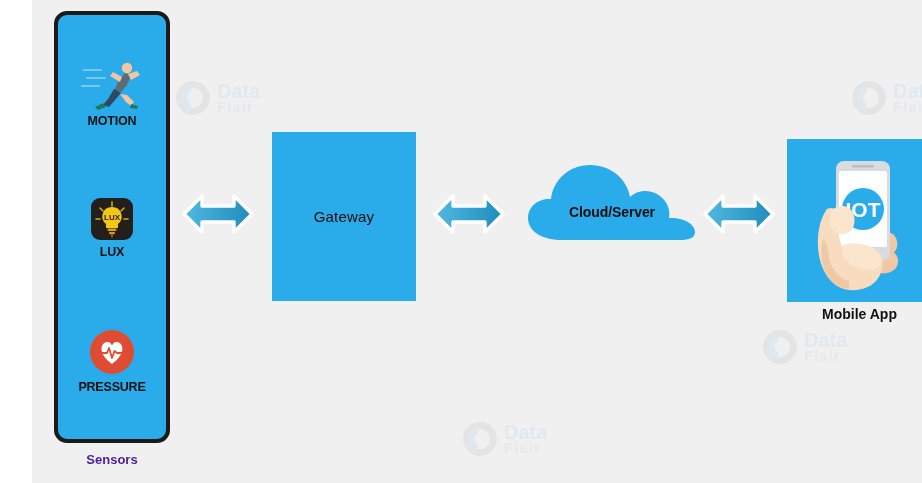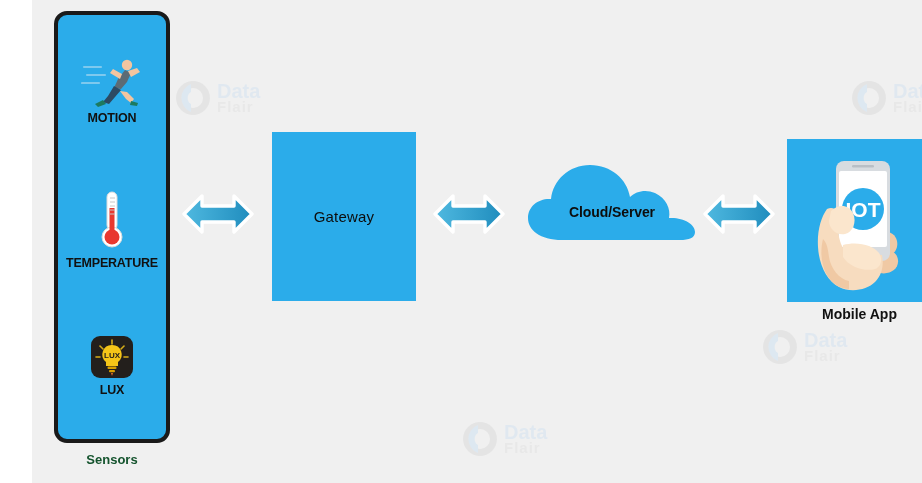--- a/index.html
+++ b/index.html
@@ -84,21 +84,21 @@
     display: block;
   }
   #sensors-caption {
     position: absolute;
     left: 22px;
     top: 452px;
     width: 116px;
     text-align: center;
     font-size: 13px;
     font-weight: bold;
-    color: #14532d;
+    color: #4c1d95;
   }
 
   
   #gateway-box {
     position: absolute;
     left: 240px;
     top: 132px;
     width: 144px;
     height: 169px;
     background: #2bacea;
@@ -232,56 +232,48 @@
         <path d="M33 31 L27 41 L22 47 L28 49 L34 42 L40 35 Z" fill="#2c4a63"></path>
         <path d="M47 16 L56 13 L59 17 L50 22 Z" fill="#f3c5a0"></path>
         <path d="M41 19 L32 14 L29 18 L39 24 Z" fill="#f3c5a0"></path>
         <path d="M22 45 L14 49 L17 52 L25 49 Z" fill="#1d7a5f"></path>
         <path d="M39 36 L45 44 L50 48 L53 44 L46 37 Z" fill="#f3c5a0"></path>
         <path d="M50 46 L57 48 L56 51 L49 50 Z" fill="#1d7a5f"></path>
       </svg>
       <div class="sensor-label">MOTION</div>
     </div>
 
-    <div class="sensor-item">
-      <svg class="sensor-icon" width="30" height="62" viewBox="0 0 30 62">
-        <rect x="10" y="2" width="10" height="38" rx="5" fill="#ffffff" stroke="#dcdcdc" stroke-width="1"></rect>
-        <circle cx="15" cy="47" r="10" fill="#ffffff" stroke="#dcdcdc" stroke-width="1"></circle>
-        <circle cx="15" cy="47" r="7.5" fill="#e8382f"></circle>
-        <rect x="12.5" y="18" width="5" height="30" fill="#e8382f"></rect>
-        <g stroke="#c8c8c8" stroke-width="1">
-          <line x1="13" y1="8" x2="18" y2="8"></line>
-          <line x1="13" y1="12" x2="18" y2="12"></line>
-          <line x1="13" y1="16" x2="18" y2="16"></line>
-          <line x1="13" y1="20" x2="18" y2="20"></line>
-          <line x1="13" y1="24" x2="18" y2="24"></line>
-        </g>
-      </svg>
-      <div class="sensor-label">TEMPERATURE</div>
-    </div>
 
     <div class="sensor-item">
       <svg class="sensor-icon" width="44" height="44" viewBox="0 0 44 44">
         <rect x="1" y="1" width="42" height="42" rx="9" fill="#231f1c"></rect>
         <g stroke="#f5c518" stroke-width="1.6" stroke-linecap="round" opacity="0.85">
           <line x1="22" y1="5" x2="22" y2="9"></line>
           <line x1="10" y1="11" x2="13" y2="14"></line>
           <line x1="34" y1="11" x2="31" y2="14"></line>
           <line x1="6" y1="22" x2="10" y2="22"></line>
           <line x1="38" y1="22" x2="34" y2="22"></line>
         </g>
         <path d="M22 10 A9.5 9.5 0 0 1 28 27 L28 31 L16 31 L16 27 A9.5 9.5 0 0 1 22 10 Z" fill="#f5c518"></path>
         <rect x="17.5" y="31.5" width="9" height="2.6" rx="1" fill="#d9a100"></rect>
         <rect x="19" y="35" width="6" height="2.2" rx="1" fill="#d9a100"></rect>
         <path d="M21 38 L23 38 L22 41 Z" fill="#f07020"></path>
         <text x="22" y="23" font-family="'Liberation Sans', sans-serif" font-size="8" font-weight="bold" fill="#231f1c" text-anchor="middle">LUX</text>
       </svg>
       <div class="sensor-label">LUX</div>
     </div>
 
+    <div class="sensor-item">
+      <svg class="sensor-icon" width="48" height="48" viewBox="0 0 48 48">
+        <circle cx="24" cy="24" r="22" fill="#e04b33"></circle>
+        <path d="M24 36 C10 26 12 15 19 14 C22 13.5 23.4 16 24 17.6 C24.6 16 26 13.5 29 14 C36 15 38 26 24 36 Z" fill="#ffffff"></path>
+        <polyline points="14,25 19,25 21,20 24,30 26.5,23 29,25 34,25" fill="none" stroke="#e04b33" stroke-width="1.8" stroke-linejoin="round" stroke-linecap="round"></polyline>
+      </svg>
+      <div class="sensor-label">PRESSURE</div>
+    </div>
 
   </div>
   <div id="sensors-caption">Sensors</div>
 
   <svg class="arrow" id="arrow-1" viewBox="0 0 72 52">
     <defs>
       <linearGradient id="agrad1" x1="0" y1="0" x2="1" y2="0">
         <stop offset="0%" stop-color="#4fb9e0"></stop>
         <stop offset="100%" stop-color="#1f8cbd"></stop>
       </linearGradient>

